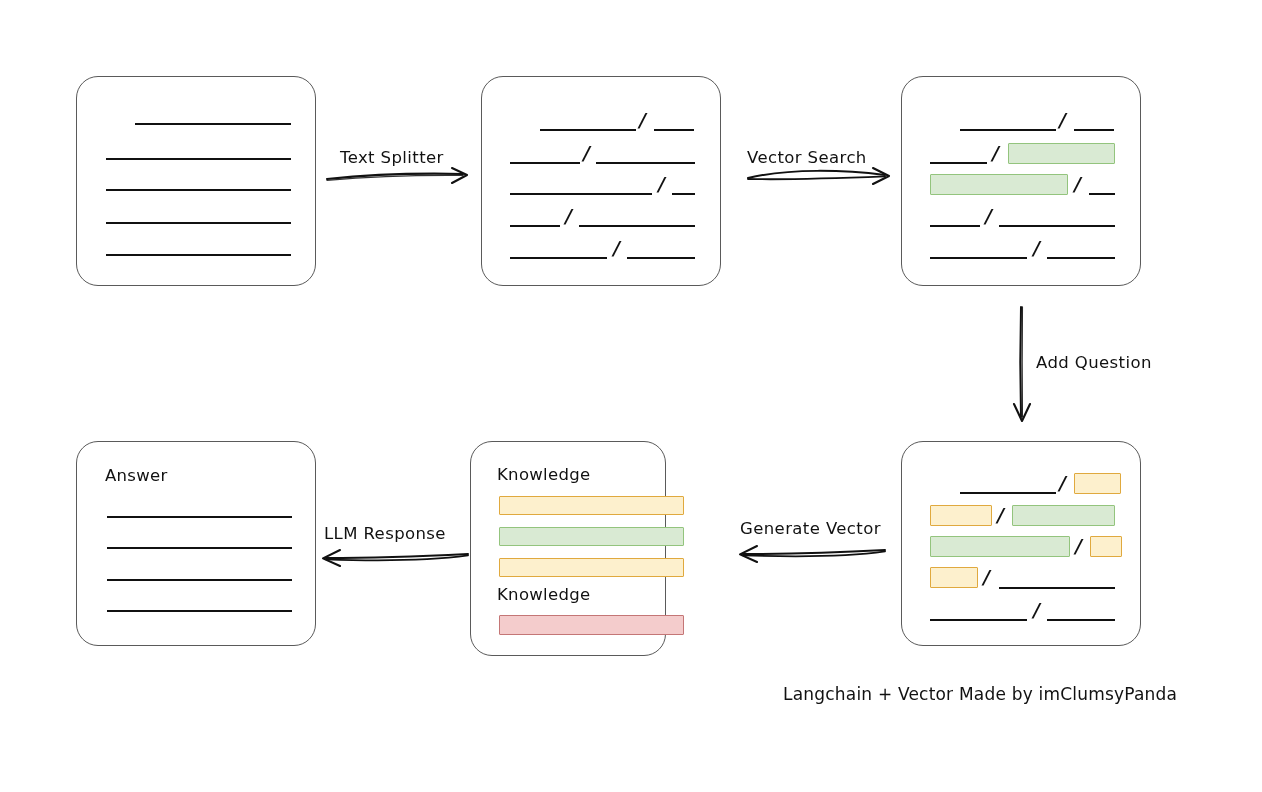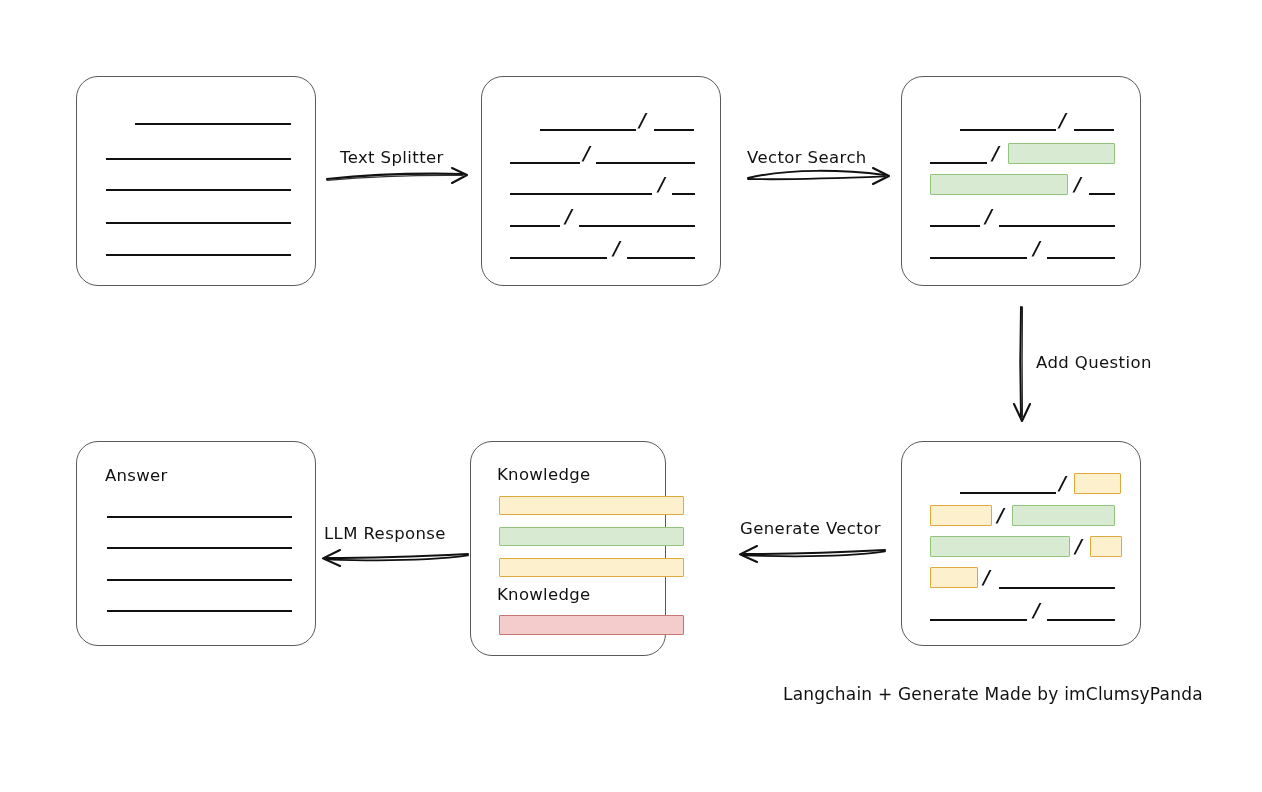--- a/index.html
+++ b/index.html
@@ -225,15 +225,15 @@
   </svg>
 
   <div class="doc-box" style="left:76px; top:441px; width:240px; height:205px;">
     <div class="box-label" style="left:28px; top:24px;">Answer</div>
     <div class="tline" style="left:30px; top:74px;  width:185px;"></div>
     <div class="tline" style="left:30px; top:105px; width:185px;"></div>
     <div class="tline" style="left:30px; top:137px; width:185px;"></div>
     <div class="tline" style="left:30px; top:168px; width:185px;"></div>
   </div>
 
-  <div id="caption">Langchain + Generate Made by imClumsyPanda</div>
+  <div id="caption">Langchain + Vector Made by imClumsyPanda</div>
 
 </div>
 
 </body></html>

